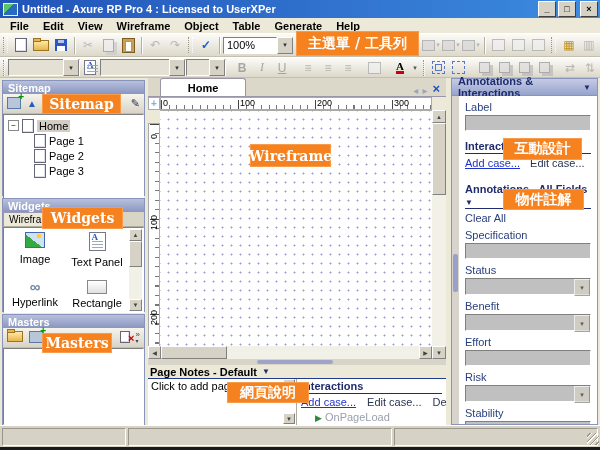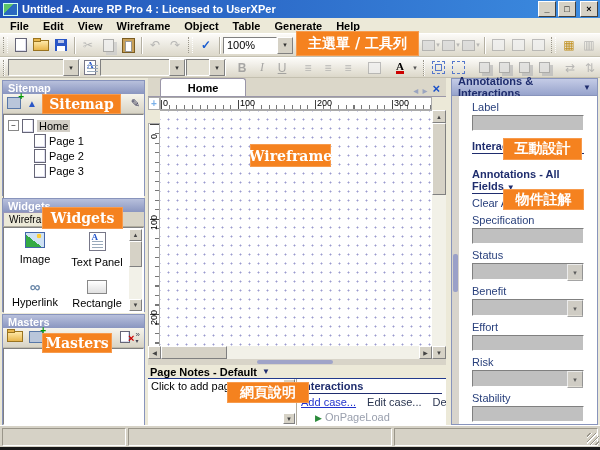--- a/index.html
+++ b/index.html
@@ -494,25 +494,29 @@
   </div>
 
   <div class="abs rphead" style="left:451px;top:78px;width:147px;">
     <span>Annotations &amp; Interactions</span>
     <span style="margin-left:auto;font-size:8px;">▼</span>
   </div>
   <div class="abs" style="left:451px;top:96px;width:147px;height:329px;background:#fff;border:1px solid #8894bc;border-top:none;display:flex;">
     <div style="width:7px;background:#d8d4cc;position:relative;">
       <div class="abs" style="left:1px;top:158px;width:5px;height:38px;background:#9aa0c8;border-radius:2px;"></div>
     </div>
-    <div style="flex:1;padding:0 13px;overflow:hidden;">
+    <div style="flex:1;padding:0 6px;overflow:hidden;">
       <div class="flabel">Label</div>
       <div class="finput"></div>
 
       <div class="navyhead" style="margin-top:9px;">Interactions</div>
+      <div style="margin-top:3px;white-space:nowrap;">
+        <span class="link">Add case...</span>
+        <span class="plainlink" style="margin-left:7px;">Edit case...</span>
+      </div>
 
       <div class="navyhead" style="margin-top:14px;">
         <span>Annotations - All Fields</span>
         <span style="font-size:8px;">▼</span>
       </div>
       <div class="plainlink" style="margin-top:3px;color:#29407c;">Clear All</div>
 
       <div class="flabel">Specification</div>
       <div class="finput"></div>
 

